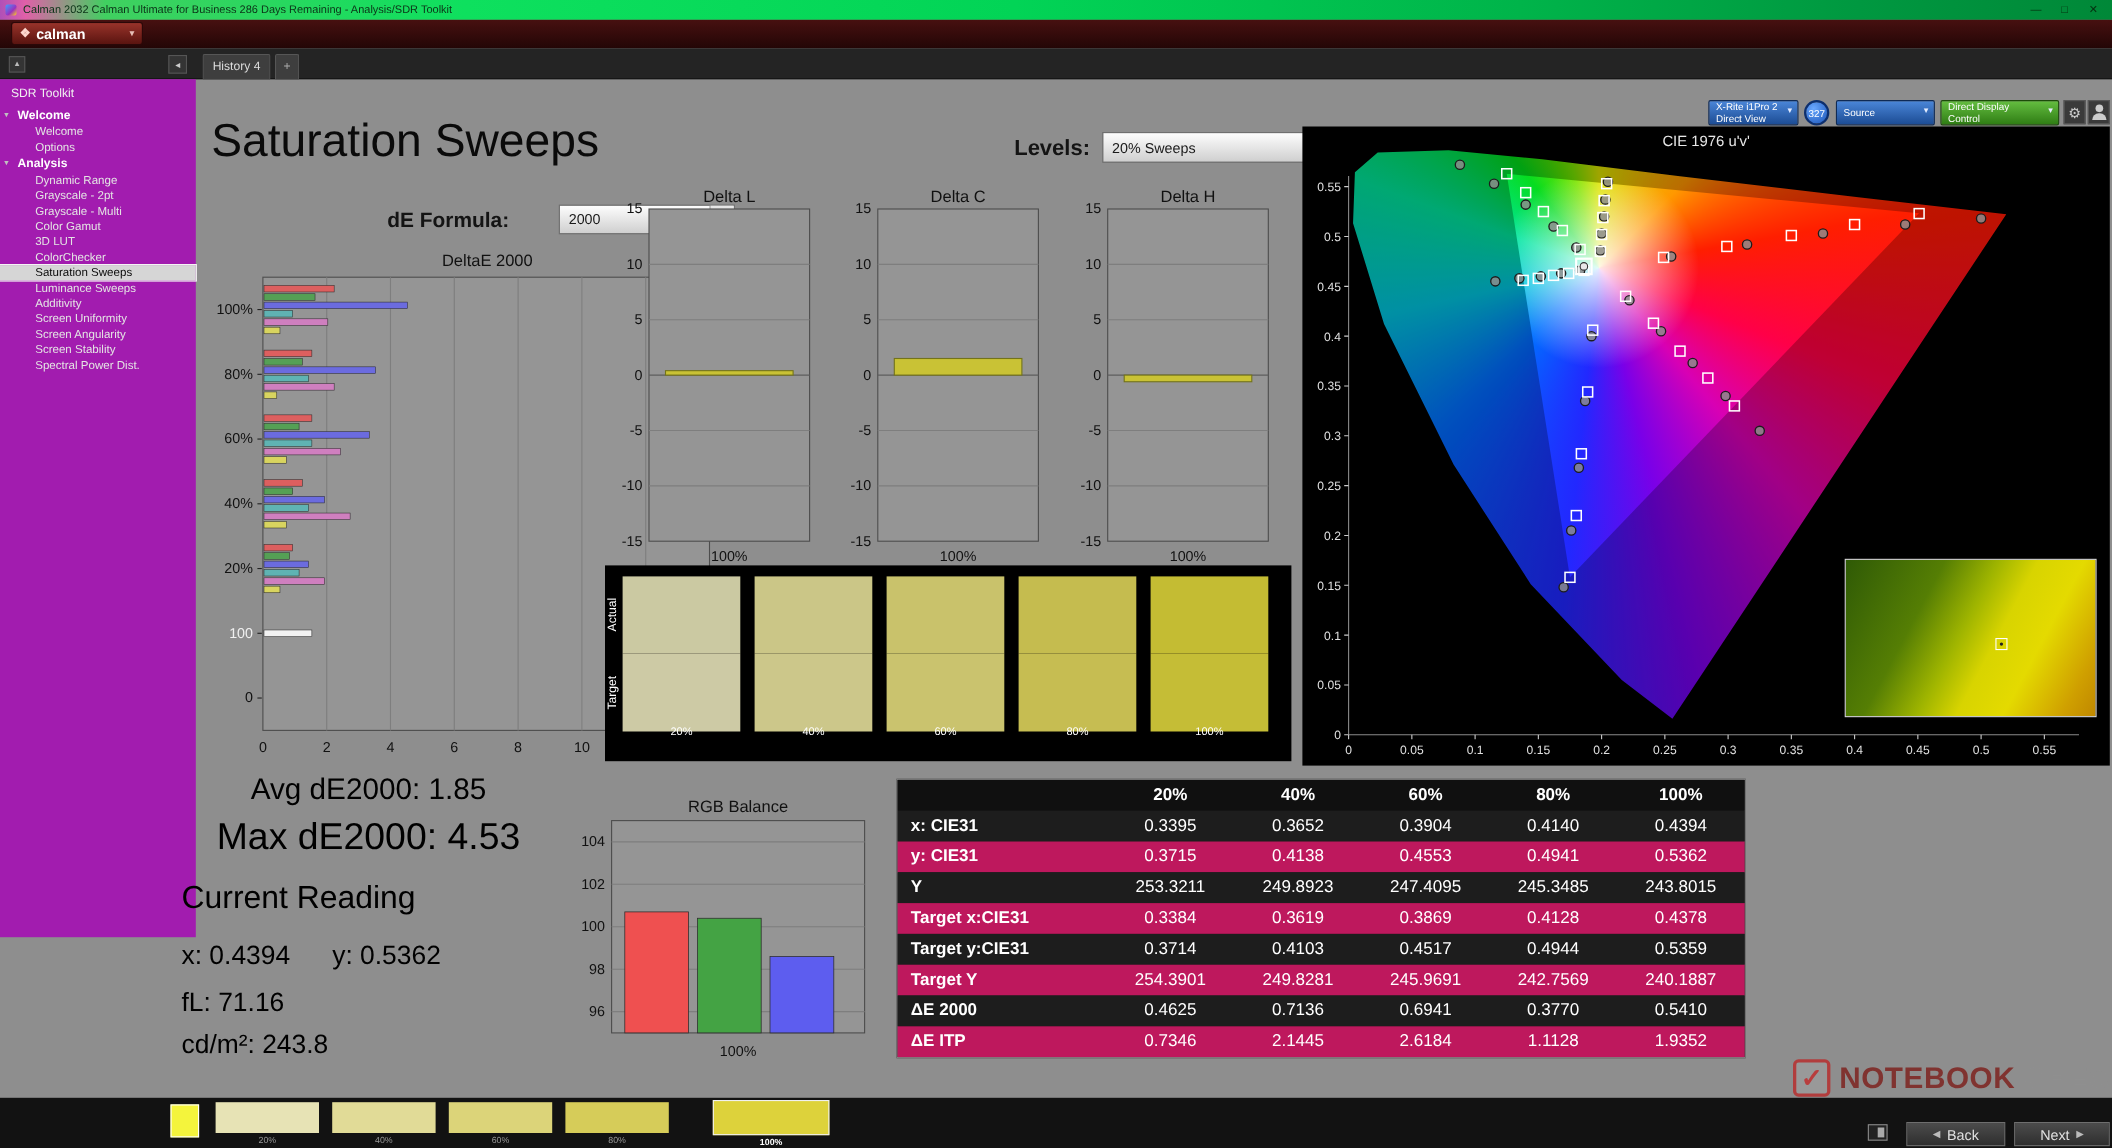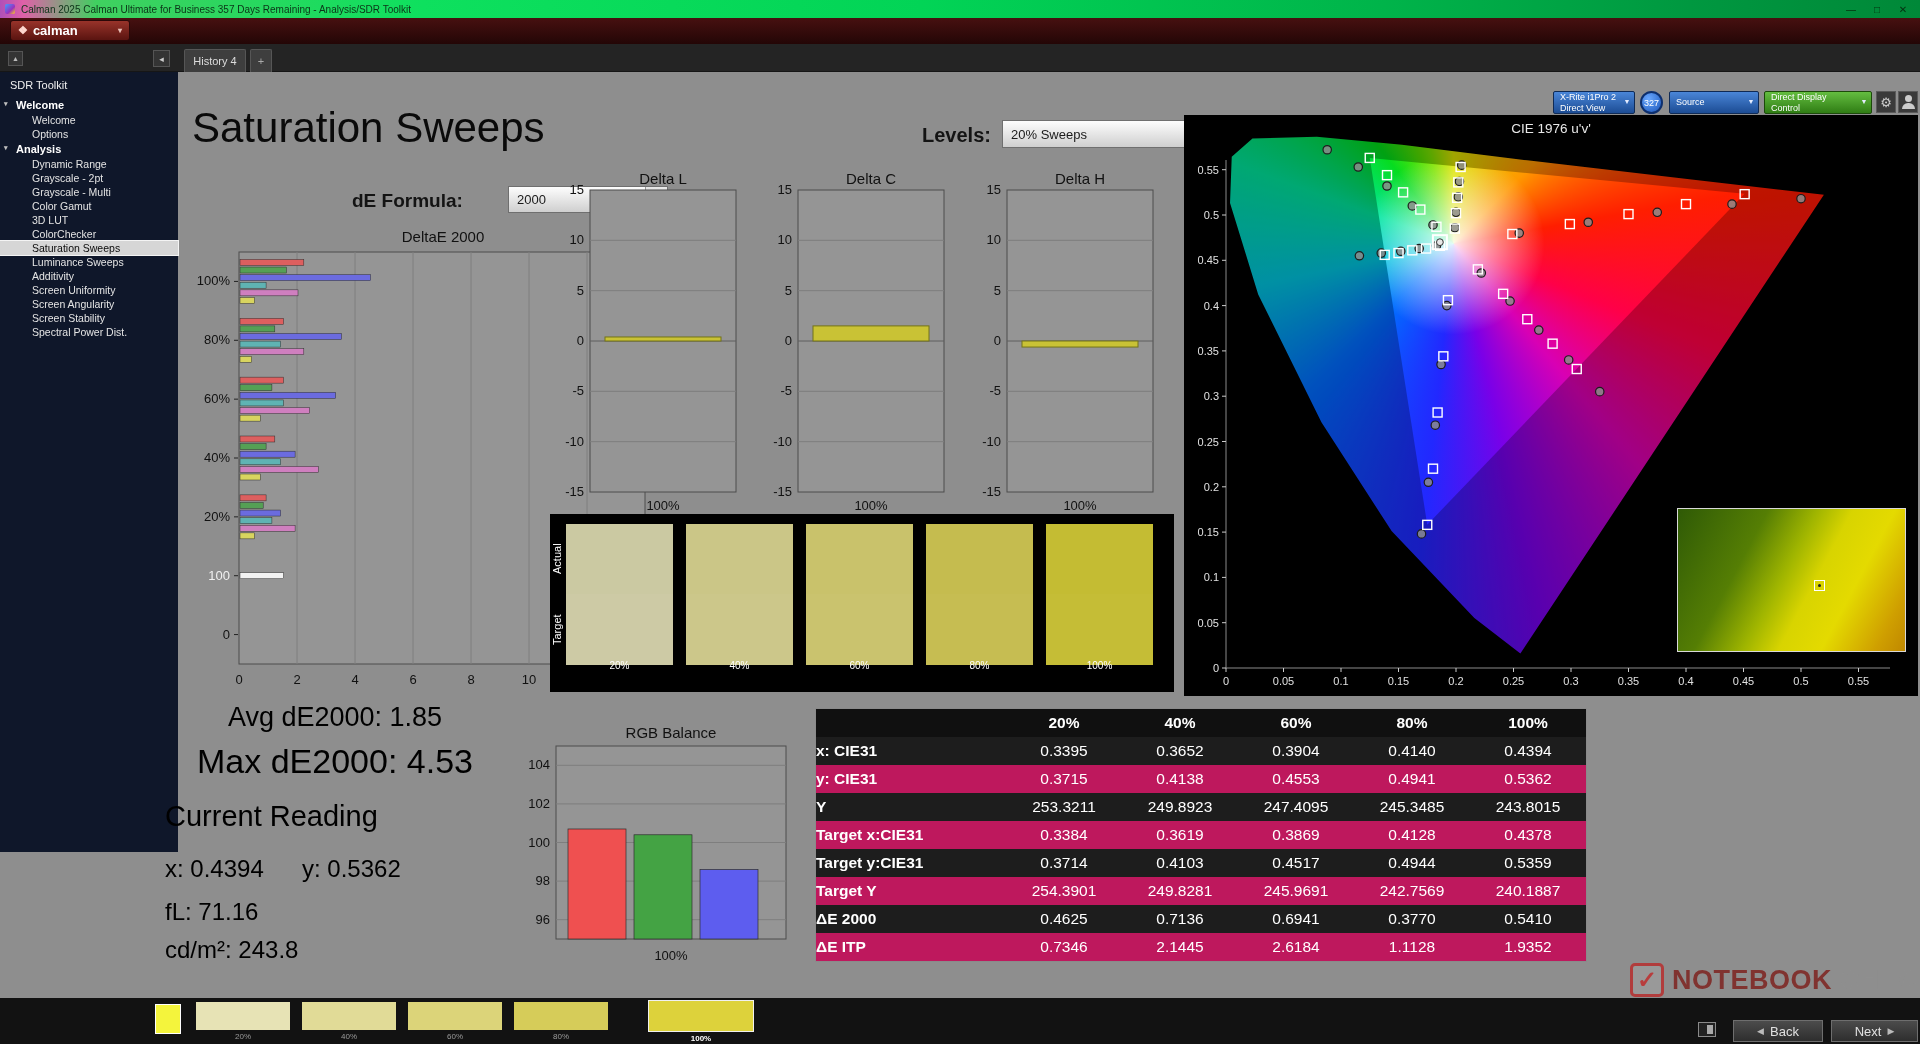--- a/index.html
+++ b/index.html
@@ -49,21 +49,21 @@
   #source-btn{left:1669px;width:90px}
   #display-btn{left:1764px;width:108px}
   .icon-btn{position:absolute;top:47px;width:20px;height:22px;background:#3a3a3a;border:1px solid #5a5a5a;
     color:#ccc;font-size:13px;display:flex;flex-direction:column;align-items:center;justify-content:center}
   #gear-btn{left:1876px}
   #user-btn{left:1898px}
   #user-btn .head{width:7px;height:7px;border-radius:50%;background:#ccc;display:block}
   #user-btn .bodyshape{width:13px;height:6px;border-radius:6px 6px 0 0;background:#ccc;display:block;margin-top:1px}
 
   
-  #sidebar{position:absolute;left:0;top:72px;width:178px;height:780px;background:#0f172a;color:#ddd}
+  #sidebar{position:absolute;left:0;top:72px;width:178px;height:780px;background:#a21caf;color:#ddd}
   #sidebar-title{padding:7px 0 6px 10px;font-size:11px;color:#f0f0f0}
   .tree-group{position:relative;padding:2px 0 2px 16px;font-size:11px;font-weight:bold;color:#fff}
   .tree-group .arrow{position:absolute;left:4px;top:3px;font-size:7px;color:#c0c0c0}
   .tree-item{padding:1px 0 1px 32px;font-size:10.5px;color:#e4e4e4;white-space:nowrap;cursor:pointer}
   .tree-item.selected{background:#d6d6d6;color:#0a0a0a;outline:1px solid #f4f4f4}
 
   
   #page-title{position:absolute;left:192px;top:104px;font-size:42px;font-weight:400;color:#0a0a0a}
   .field-label{position:absolute;font-weight:600;color:#141414}
   #levels-label{left:922px;top:124px;font-size:20px}
@@ -104,21 +104,21 @@
   #cr-y{position:absolute;left:302px;top:855px;font-size:24px;color:#000}
   #cr-fl{position:absolute;left:165px;top:898px;font-size:24px;color:#000}
   #cr-cd{position:absolute;left:165px;top:936px;font-size:24px;color:#000}
 
   
   #results-table{position:absolute;left:815px;top:708px;width:772px;border:1px solid #8a8a8a;background:#181818}
   .tr{display:flex;height:28px;align-items:center;color:#fff;font-size:15.5px}
   .tr.head{background:#101010;font-weight:bold}
   .tr.odd{background:#1d1d1d}
   .tr.even{background:#be185d}
-  .td-label{width:190px;padding-left:0;font-weight:bold;text-align:left}
+  .td-label{width:190px;padding-left:12px;font-weight:bold;text-align:left}
   .td{width:116px;text-align:center}
 
   
   #footer{position:absolute;left:0;top:998px;width:1920px;height:46px;background:#121212}
   #mini-swatch{position:absolute;left:155px;top:6px;width:26px;height:30px;background:#f4f43c;border:1px solid #fff}
   .strip-swatch{position:absolute;top:4px;height:28px}
   .strip-swatch.selected{top:2px;height:32px;border:1px solid #f0f0f0}
   .strip-label{position:absolute;top:34px;font-size:8px;color:#9a9a9a;text-align:center}
   .strip-label.selected{color:#fff;font-weight:bold;top:36px}
   #layout-icon{position:absolute;left:1698px;top:24px;width:18px;height:15px;border:1px solid #8a8a8a;background:#222}
@@ -133,21 +133,21 @@
   #brand-icon{width:34px;height:34px;border:3px solid #b83030;border-radius:5px;color:#c03030;
     font-size:24px;font-weight:bold;display:flex;align-items:center;justify-content:center;background:rgba(250,250,250,.12)}
   #brand-red{font-size:27px;font-weight:700;color:#7e2420;letter-spacing:.5px}
   #brand-gray{font-size:27px;font-weight:800;color:#8f8f8f;letter-spacing:.5px}
 </style>
 </head>
 <body>
 
 <div id="titlebar">
   <span id="app-icon"></span>
-  <span id="win-title">Calman 2025 Calman Ultimate for Business 357 Days Remaining  - Analysis/SDR Toolkit</span>
+  <span id="win-title">Calman 2032 Calman Ultimate for Business 286 Days Remaining  - Analysis/SDR Toolkit</span>
   <span class="win-controls">
     <span class="win-btn">—</span>
     <span class="win-btn">□</span>
     <span class="win-btn">✕</span>
   </span>
 </div>
 
 <div id="appbar">
   <div id="logo-chip">
     <span class="logo-diamond">❖</span>

